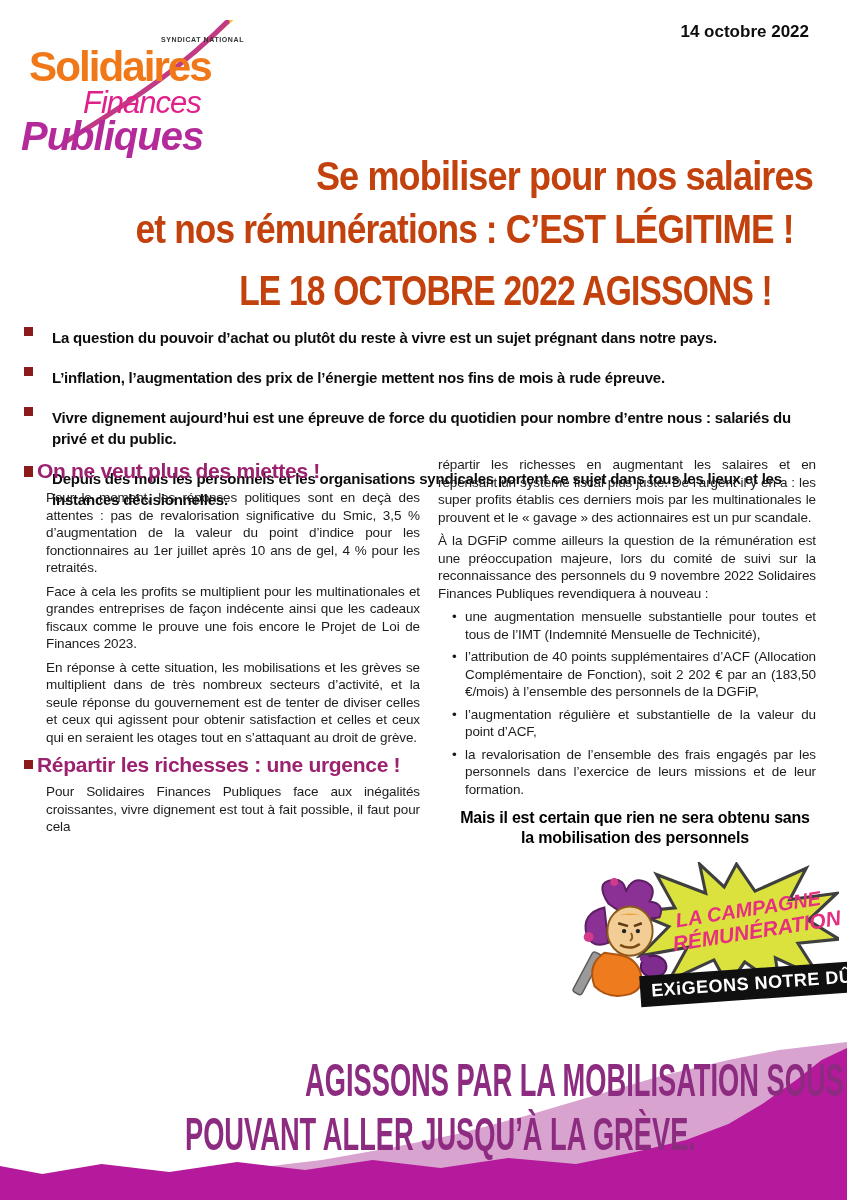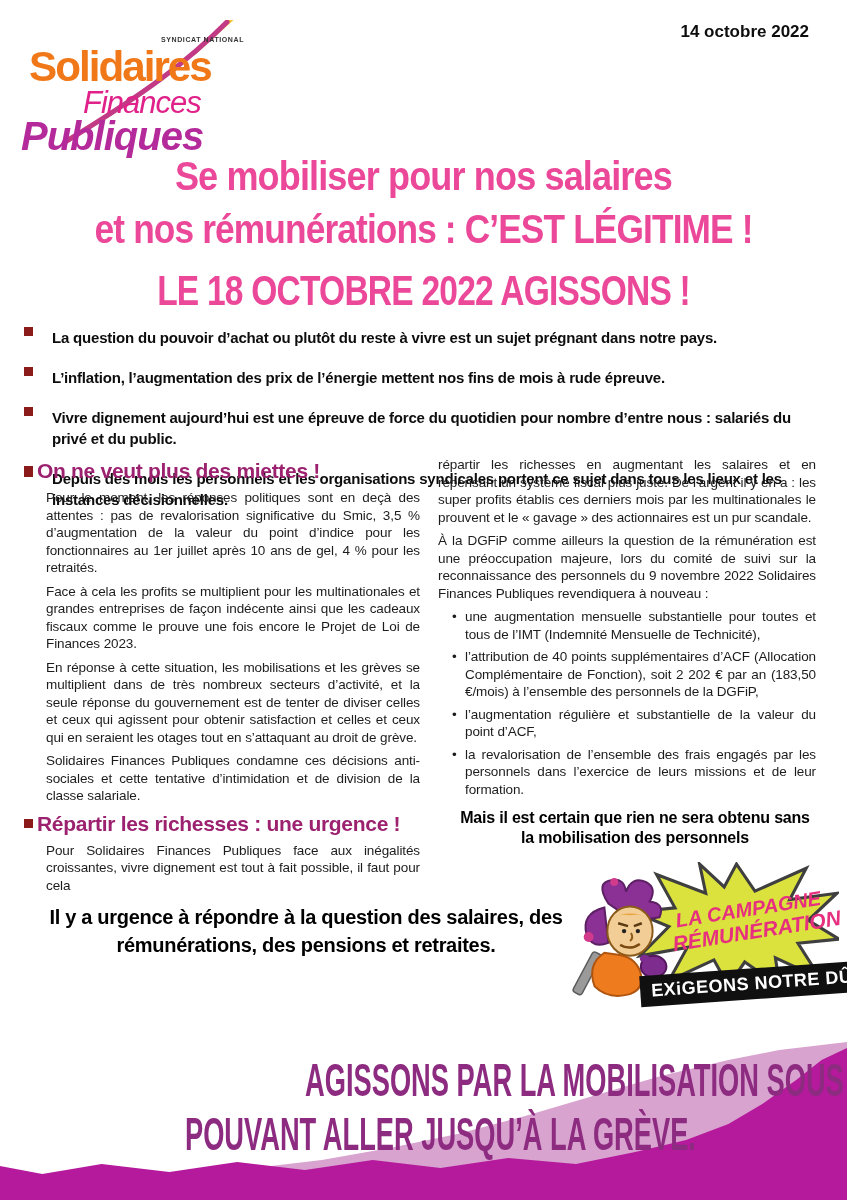--- a/index.html
+++ b/index.html
@@ -13,21 +13,21 @@
 
   
   .logo { position:absolute; left:27px; top:28px; width:250px; height:120px; }
   .logo-swoosh { position:absolute; left:0; top:-8px; width:250px; height:135px; }
   .logo-syndicat { position:absolute; left:134px; top:8px; font-size:7px; letter-spacing:.6px; color:#333; font-weight:bold; }
   .logo-solidaires { position:absolute; left:2px; top:14px; font-size:43px; font-weight:900; color:#f07818; letter-spacing:-2px; transform:scaleX(.98); transform-origin:left; }
   .logo-finances { position:absolute; left:56px; top:57px; font-size:31px; font-weight:400; font-style:italic; color:#e0218a; letter-spacing:-1px; }
   .logo-publiques { position:absolute; left:-6px; top:86px; font-size:40px; font-weight:900; font-style:italic; color:#b52a9b; letter-spacing:-1px; }
 
   
-  .title { position:absolute; left:0; top:150px; width:847px; text-align:center; color:#ec4899; }
+  .title { position:absolute; left:0; top:150px; width:847px; text-align:right; color:#c2410c; }
   .title > div { height:53px; line-height:53px; white-space:nowrap; }
   .title span { display:inline-block; transform-origin:center; font-weight:900; }
   .t1 span { font-size:41px; transform:scaleX(.88); letter-spacing:-1px; }
   .t2 span { font-size:41px; transform:scaleX(.86); letter-spacing:-1px; }
   .t3 { margin-top:8px; }
   .t3 span { font-size:43px; transform:scaleX(.78); letter-spacing:-1px; }
 
   
   .intro { position:absolute; left:24px; top:321px; width:794px; }
   .intro-row { display:flex; gap:13px; margin-bottom:7px; }
@@ -119,42 +119,40 @@
 
   <div class="columns">
     <div class="col col-left">
       <div class="col-heading">
         <span class="sq"></span>
         <span class="heading-text">On ne veut plus des miettes !</span>
       </div>
       <p>Pour le moment, les réponses politiques sont en deçà des attentes : pas de revalorisation significative du Smic, 3,5 % d’augmentation de la valeur du point d’indice pour les fonctionnaires au 1er juillet après 10 ans de gel, 4 % pour les retraités.</p>
       <p>Face à cela les profits se multiplient pour les multinationales et grandes entreprises de façon indécente ainsi que les cadeaux fiscaux comme le prouve une fois encore le Projet de Loi de Finances 2023.</p>
       <p>En réponse à cette situation, les mobilisations et les grèves se multiplient dans de très nombreux secteurs d’activité, et la seule réponse du gouvernement est de tenter de diviser celles et ceux qui agissent pour obtenir satisfaction et celles et ceux qui en seraient les otages tout en s’attaquant au droit de grève.</p>
-      <p>Solidaires Finances Publiques condamne ces décisions anti-sociales et cette tentative d’intimidation et de division de la classe salariale.</p>
       <div class="col-heading">
         <span class="sq"></span>
         <span class="heading-text">Répartir les richesses : une urgence !</span>
       </div>
       <p>Pour Solidaires Finances Publiques face aux inégalités croissantes,  vivre dignement est tout à fait possible, il faut pour cela</p>
     </div>
 
     <div class="col col-right">
       <p>répartir les richesses en augmentant les salaires et en repensant un système fiscal plus juste. De l’argent il y en a : les super profits établis ces derniers mois par les multinationales le prouvent et le « gavage » des actionnaires est un pur scandale.</p>
       <p>À la DGFiP comme ailleurs la question de la rémunération est une préoccupation majeure, lors du comité de suivi sur la reconnaissance des personnels du 9 novembre 2022 Solidaires Finances Publiques revendiquera à nouveau :</p>
       <ul class="demands">
         <li>une augmentation mensuelle substantielle pour toutes et tous de l’IMT (Indemnité Mensuelle de Technicité),</li>
         <li>l’attribution de 40 points supplémentaires d’ACF (Allocation Complémentaire de Fonction), soit 2 202 € par an (183,50  €/mois) à l’ensemble des personnels de la DGFiP,</li>
         <li>l’augmentation régulière et substantielle de la valeur du point d’ACF,</li>
         <li>la revalorisation de l’ensemble des frais engagés par les personnels dans l’exercice de leurs missions et de leur formation.</li>
       </ul>
       <div class="emphasis">Mais il est certain que rien ne sera obtenu sans la mobilisation des personnels</div>
     </div>
   </div>
 
-  <div class="urgence">Il y a urgence à répondre à la question des salaires, des rémunérations, des pensions et retraites.</div>
 
   <div class="campaign">
     <svg class="star" viewBox="0 0 200 120" preserveAspectRatio="none">
       <polygon fill="#dce23d" stroke="#3f3f3f" stroke-width="3" points="100,2 118,28 168,6 152,36 198,30 170,56 200,74 160,78 182,112 138,92 142,119 108,96 92,119 78,94 34,114 52,82 6,90 34,62 0,48 40,44 22,12 70,30 64,2 88,24"></polygon>
     </svg>
     <div class="campaign-text">
       <div class="c1">LA CAMPAGNE</div>
       <div class="c2">RÉMUNÉRATION</div>
     </div>
     <svg class="mascot" viewBox="0 0 110 130">

